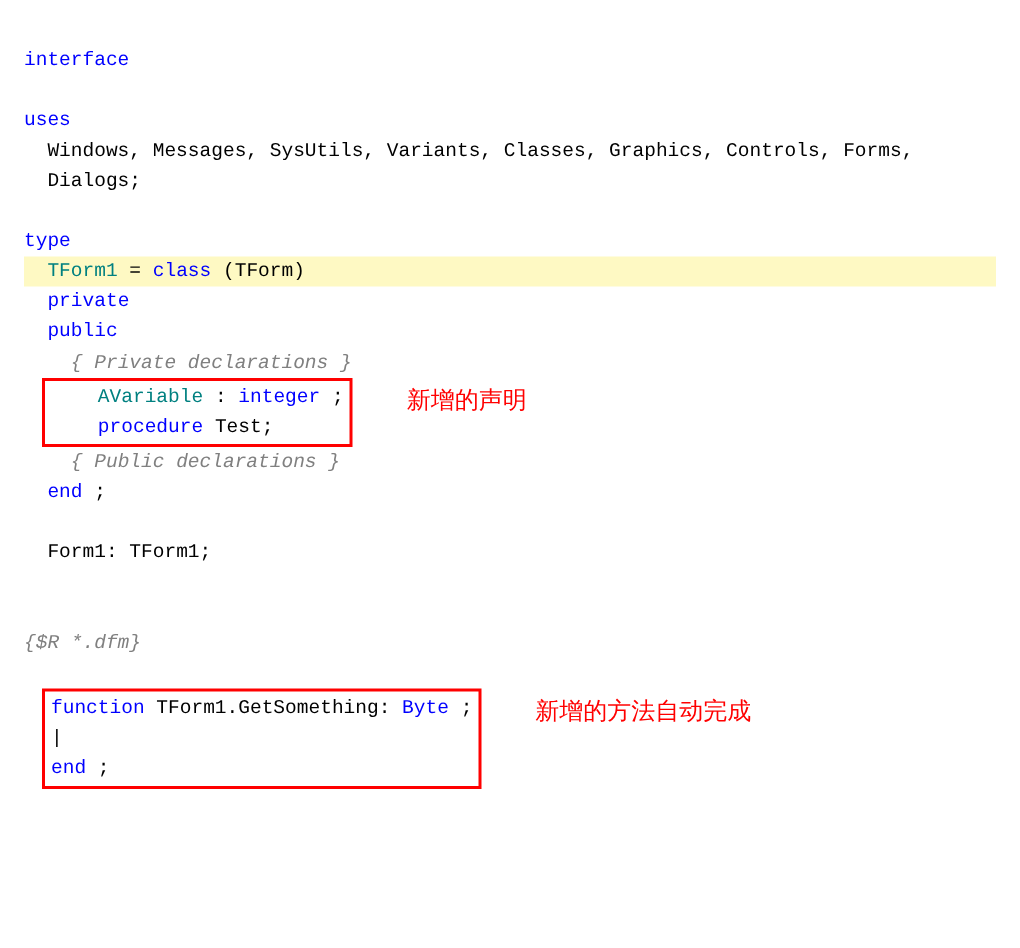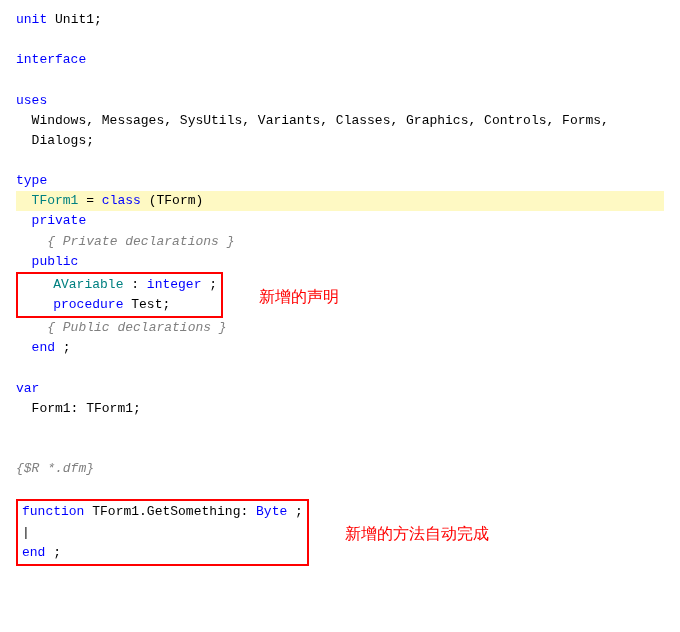--- a/index.html
+++ b/index.html
@@ -31,44 +31,41 @@
     }
 
     .redbox-section {
       border: 2px solid #ff0000;
       display: inline-block;
       padding: 1px 4px;
     }
 
     .flex-row {
       display: flex;
-      align-items: center;
+      align-items: flex-start;
+      margin-left: 12px;
     }
 
     .code-col {
       flex: 0 0 auto;
     }
 
     .annot-col {
       flex: 0 0 auto;
       display: flex;
       align-items: center;
       padding-left: 16px;
       padding-top: 4px;
     }
   </style>
 </head>
 <body>
 
 <div>
 
-  <div class="line">
-    <span class="kw-blue">unit</span>
-    <span> Unit1;</span>
-  </div>
 
   <div class="line">&nbsp;</div>
 
   <div class="line">
     <span class="kw-blue">interface</span>
   </div>
 
   <div class="line">&nbsp;</div>
 
   <div class="line">
@@ -94,25 +91,25 @@
       <span class="kw-blue">class</span>
       <span>(TForm)</span>
     </span>
   </div>
 
   <div class="line">
     &nbsp;&nbsp;<span class="kw-blue">private</span>
   </div>
 
   <div class="line">
-    &nbsp;&nbsp;&nbsp;&nbsp;<span class="kw-comment">{ Private declarations }</span>
+    &nbsp;&nbsp;<span class="kw-blue">public</span>
   </div>
 
   <div class="line">
-    &nbsp;&nbsp;<span class="kw-blue">public</span>
+    &nbsp;&nbsp;&nbsp;&nbsp;<span class="kw-comment">{ Private declarations }</span>
   </div>
 
   <div class="flex-row">
     <div class="code-col">
       <div class="redbox-section">
         <div class="line">
           &nbsp;&nbsp;&nbsp;&nbsp;<span class="kw-teal">AVariable</span>
           <span>: </span>
           <span class="kw-blue">integer</span>
           <span>;</span>
@@ -132,23 +129,20 @@
     &nbsp;&nbsp;&nbsp;&nbsp;<span class="kw-comment">{ Public declarations }</span>
   </div>
 
   <div class="line">
     &nbsp;&nbsp;<span class="kw-blue">end</span>
     <span>;</span>
   </div>
 
   <div class="line">&nbsp;</div>
 
-  <div class="line">
-    <span class="kw-blue">var</span>
-  </div>
   <div class="line">
     &nbsp;&nbsp;<span>Form1: TForm1;</span>
   </div>
 
   <div class="line">&nbsp;</div>
 
 
   <div class="line">&nbsp;</div>
 
   <div class="line">

